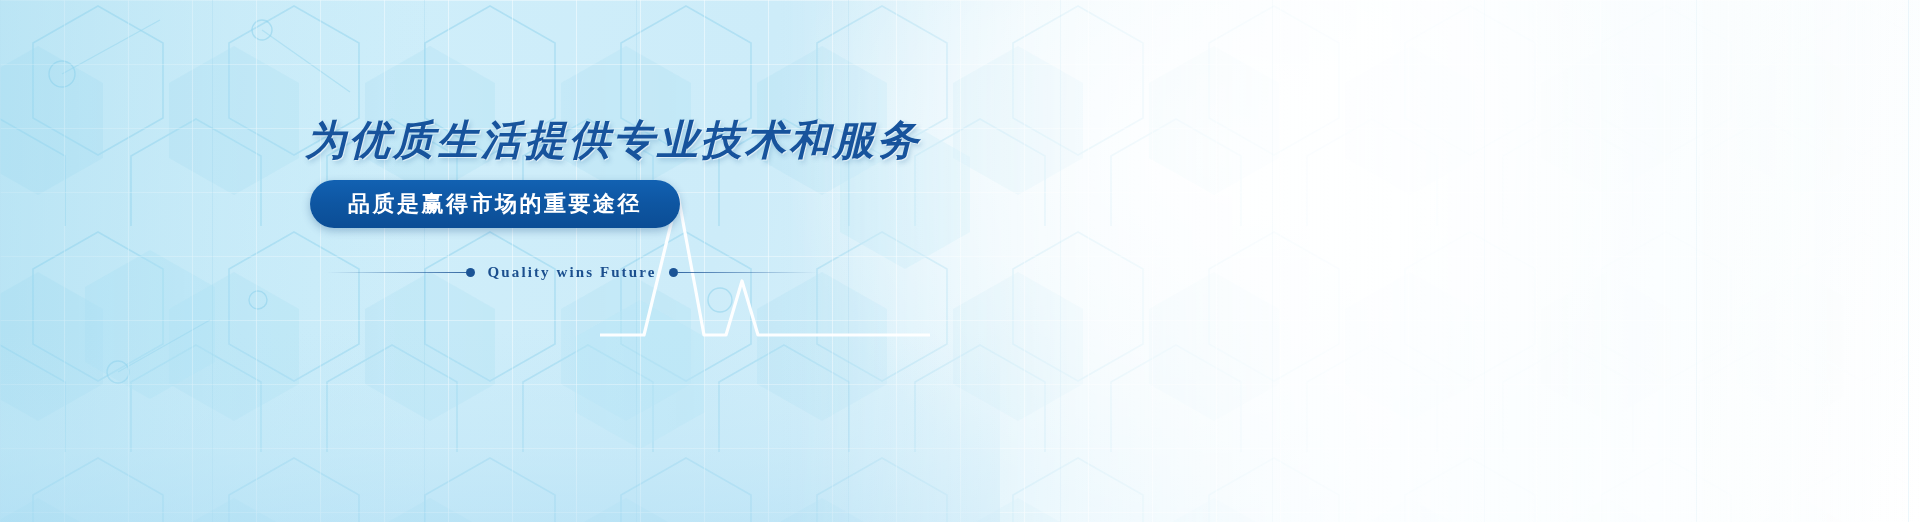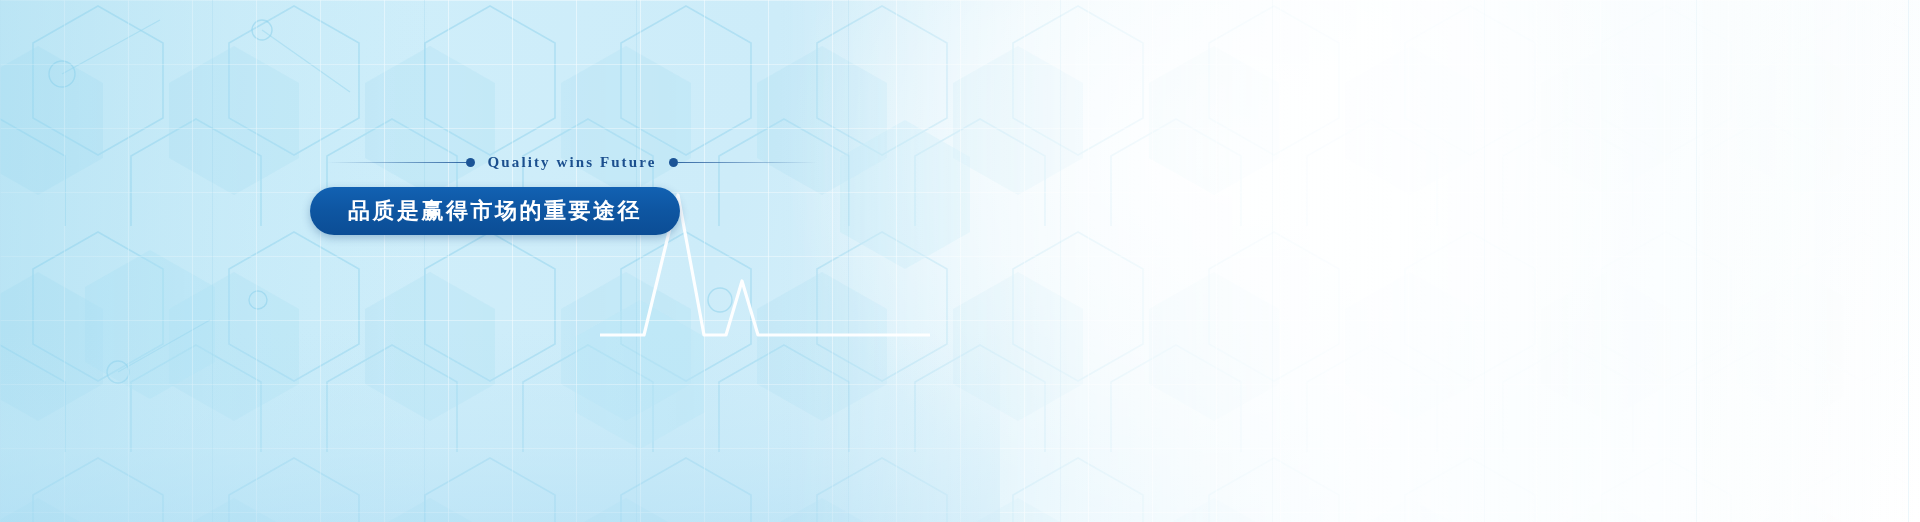--- a/index.html
+++ b/index.html
@@ -311,27 +311,28 @@
   </svg>
 
   <div class="layer" id="rightwash"></div>
 
   <svg id="ecg" viewBox="0 0 330 160" preserveAspectRatio="none">
     <path d="M0,150 L44,150 L78,10 L104,150 L126,150 L142,96 L158,150 L330,150" fill="none" stroke="#ffffff" stroke-width="3.2" stroke-linejoin="round" stroke-linecap="round" opacity="0.95"></path>
   </svg>
 
   <div id="copy">
 
+    <div id="headline">为优质生活提供专业技术和服务</div>
+
+    <div id="cta">
+      <span>品质是赢得市场的重要途径</span>
+    </div>
 
     <div id="eyebrow">
       <span class="rule left"></span>
       <span class="dot"></span>
       <span id="eyebrow-text">Quality wins Future</span>
       <span class="dot"></span>
       <span class="rule right"></span>
     </div>
 
-    <div id="cta">
-      <span>品质是赢得市场的重要途径</span>
-    </div>
-
   </div>
 </div>
 
 </body></html>

